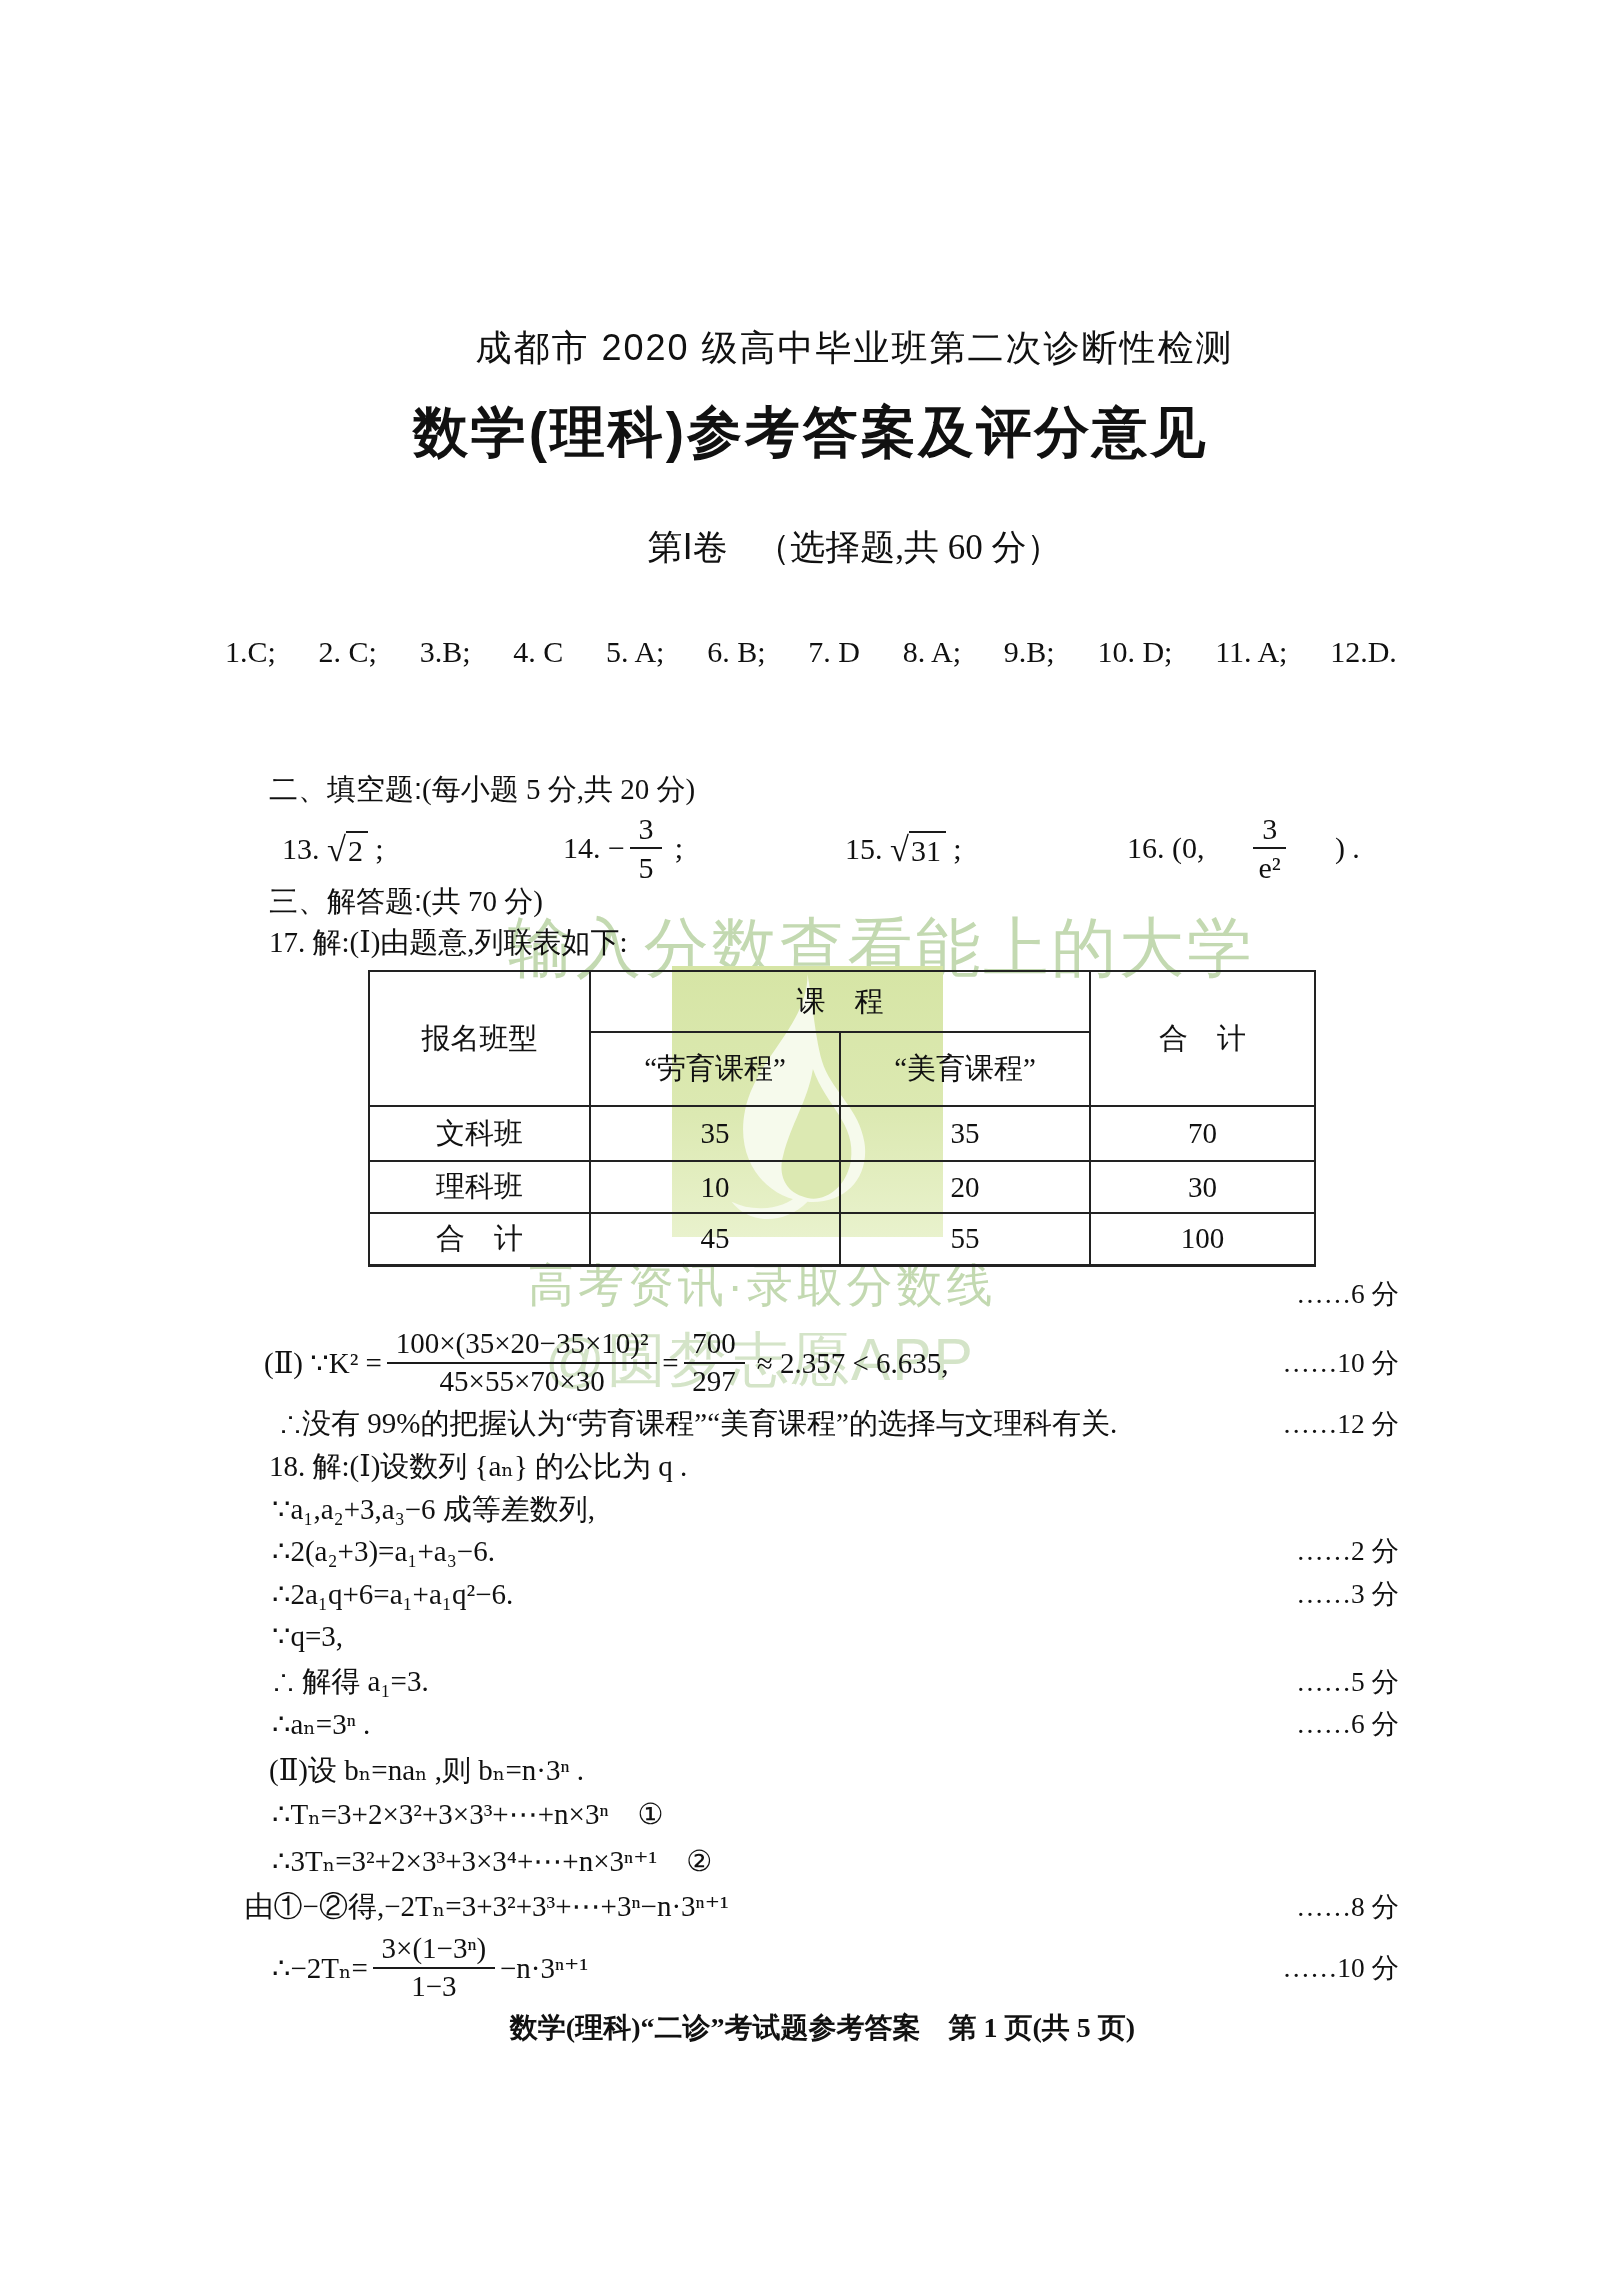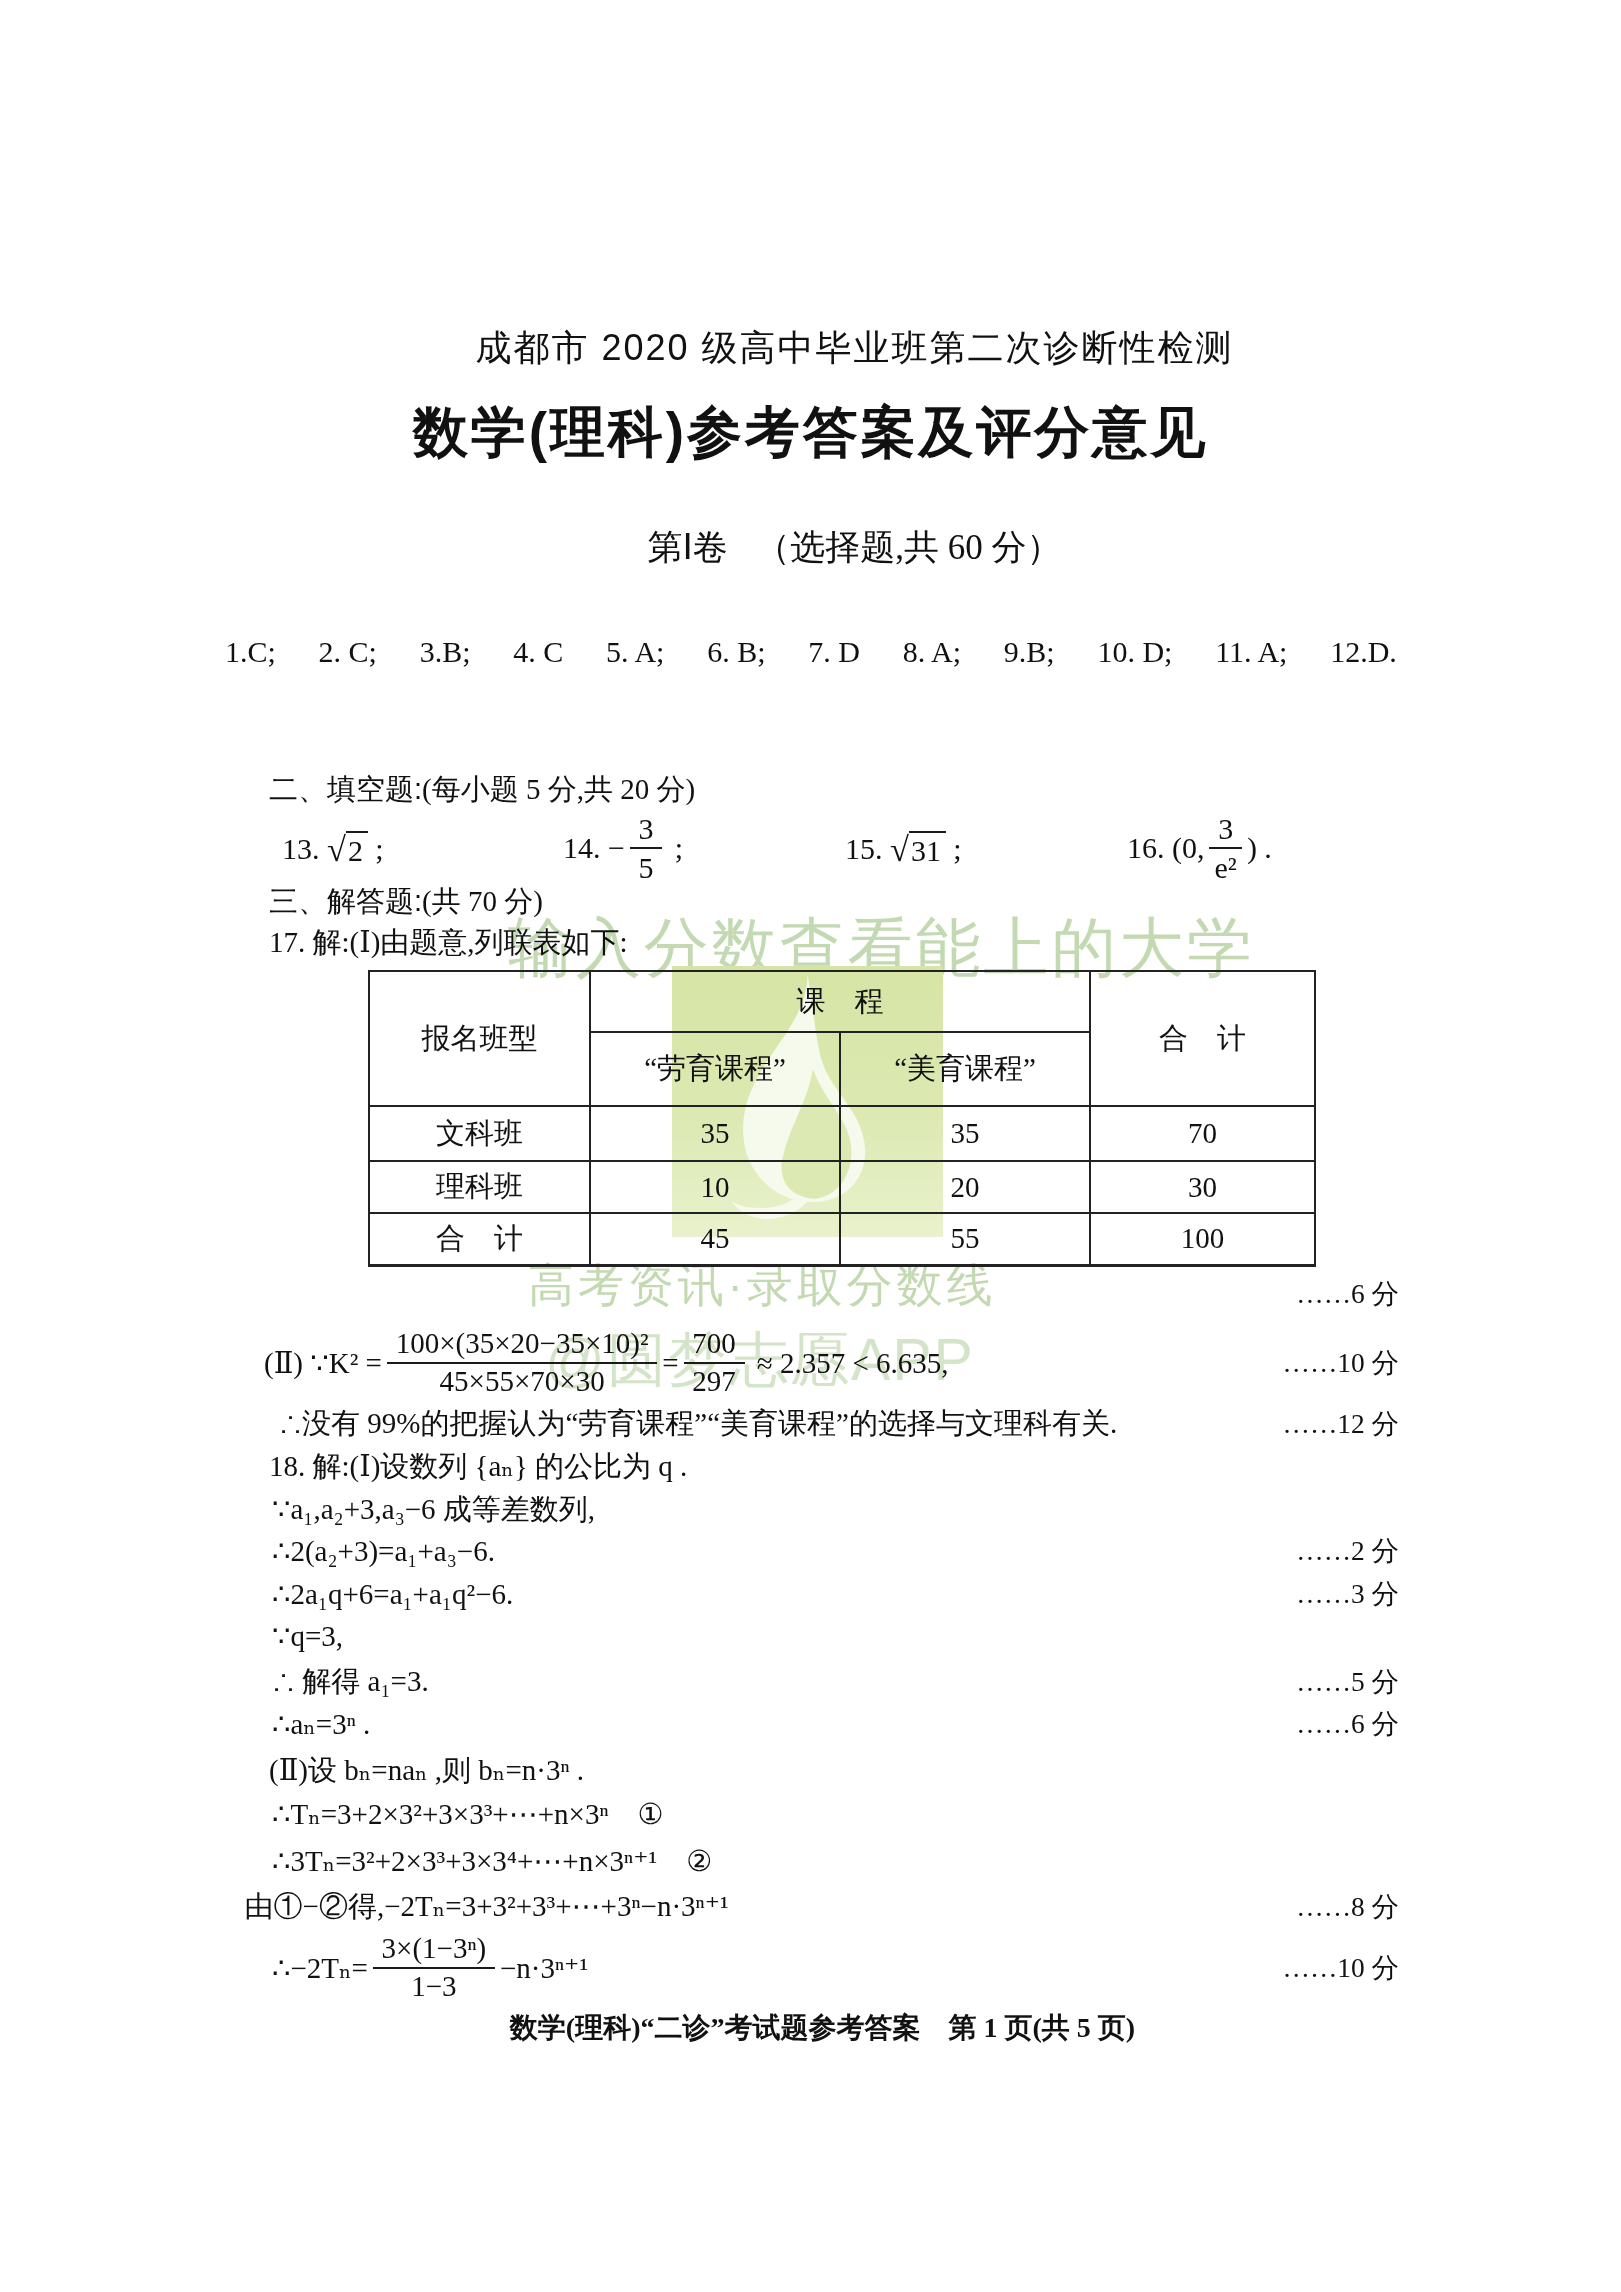--- a/index.html
+++ b/index.html
@@ -93,21 +93,21 @@
     </div>
 
     <div class="blank" style="left:563px;top:812px;">
       <span class="math">14. −</span><span class="frac"><span class="num">3</span><span class="den">5</span></span><span class="math"> ;</span>
     </div>
 
     <div class="blank" style="left:845px;top:831px;">
       <span class="math">15. </span><span class="sqrt"><span class="radsign">√</span><span class="radbody">31</span></span><span class="math"> ;</span>
     </div>
 
-    <div class="blank" style="left:1127px;top:812px;">
+    <div class="blank" style="left:1127px;top:812px;gap:44px;">
       <span class="math">16. (0,</span><span class="frac"><span class="num">3</span><span class="den">e²</span></span><span class="math">) .</span>
     </div>
 
     <div class="ln t30" style="top:882px;">
       <span class="hei b">三、解答题:</span><span>(共 70 分)</span>
     </div>
 
     <div class="ln t30" style="top:923px;">
       <span class="b">17. 解:</span><span>(Ⅰ)由题意,列联表如下:</span>
     </div>

